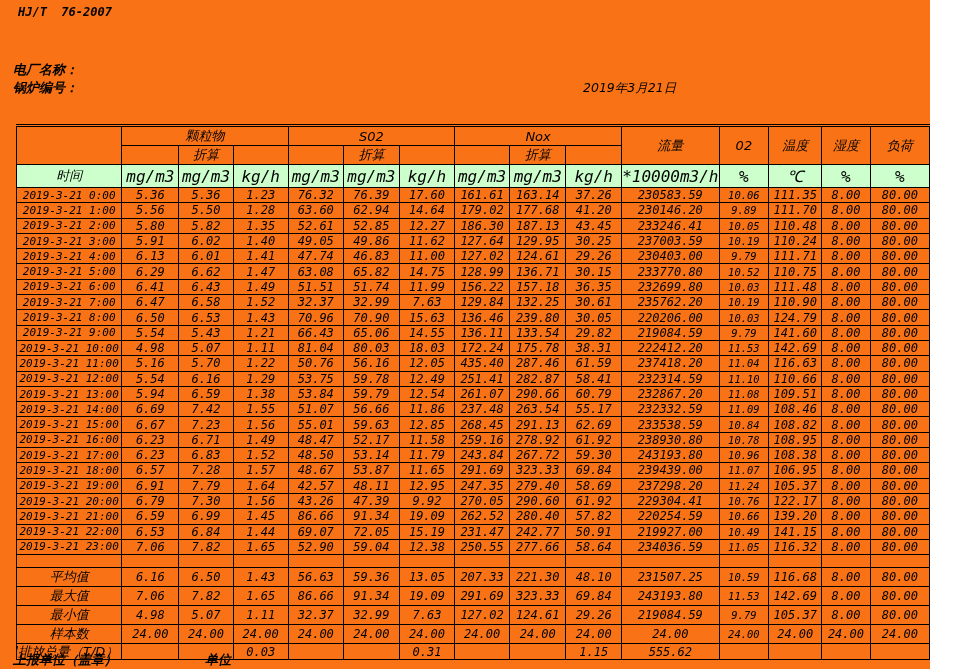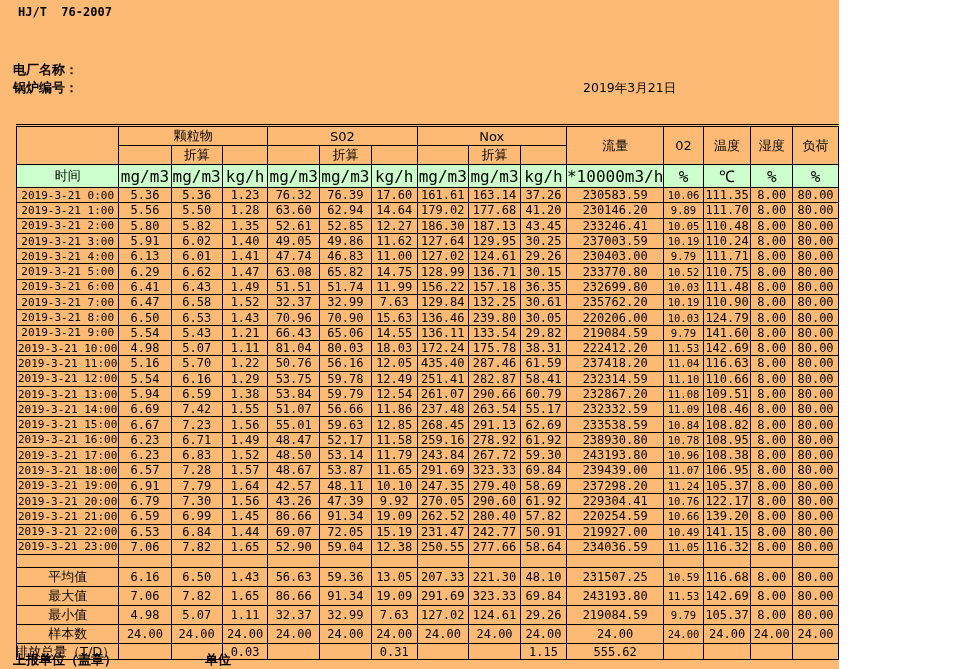--- a/index.html
+++ b/index.html
@@ -1,18 +1,18 @@
 <!DOCTYPE html>
 <html style="--green: #ccffcc;"><head>
 <meta charset="utf-8">
 <style>
   * { box-sizing: border-box; }
   html,body { margin:0; padding:0; background:#fff; }
-  #page { position:relative; width:839px; height:669px; background:#fdba74;
-          font-family:"DejaVu Sans","Liberation Sans",sans-serif; color:#000; overflow:hidden; }
+  #page { position:relative; width:930px; height:669px; background:#f97316;
+          font-family:"DejaVu Sans","Liberation Sans",sans-serif; color:#000; overflow:hidden;font-style:italic; }
   .hdr { position:absolute; white-space:pre; }
   #doc-code { left:18px; top:5px;  font-family:"DejaVu Sans Mono","Liberation Mono",monospace; font-size:12px; font-weight:bold; }
   #title    { left:202px; top:22px; font-size:17px; font-weight:bold; letter-spacing:1px; }
   #plant    { left:13px; top:61px; font-size:13px; font-weight:bold; }
   #boiler   { left:13px; top:79px; font-size:13px; font-weight:bold; }
   #date     { left:583px; top:80px; font-size:12.5px;text-align:center; }
 
   #rpt { position:absolute; left:16px; top:124px; border-collapse:collapse; table-layout:fixed;
          border:1px solid #000; border-top:3px double #000; }
   #rpt th, #rpt td { border:1px solid #000; padding:0; overflow:hidden; white-space:nowrap;
@@ -430,21 +430,21 @@
           <td class="num-cell">8.00</td>
           <td class="num-cell">80.00</td>
         </tr>
         <tr class="data-row">
           <td class="time-cell">2019-3-21 19:00</td>
           <td class="num-cell">6.91</td>
           <td class="num-cell">7.79</td>
           <td class="num-cell">1.64</td>
           <td class="num-cell">42.57</td>
           <td class="num-cell">48.11</td>
-          <td class="num-cell">10.10</td>
+          <td class="num-cell">12.95</td>
           <td class="num-cell">247.35</td>
           <td class="num-cell">279.40</td>
           <td class="num-cell">58.69</td>
           <td class="num-cell">237298.20</td>
           <td class="num-cell o2-cell">11.24</td>
           <td class="num-cell">105.37</td>
           <td class="num-cell">8.00</td>
           <td class="num-cell">80.00</td>
         </tr>
         <tr class="data-row">

